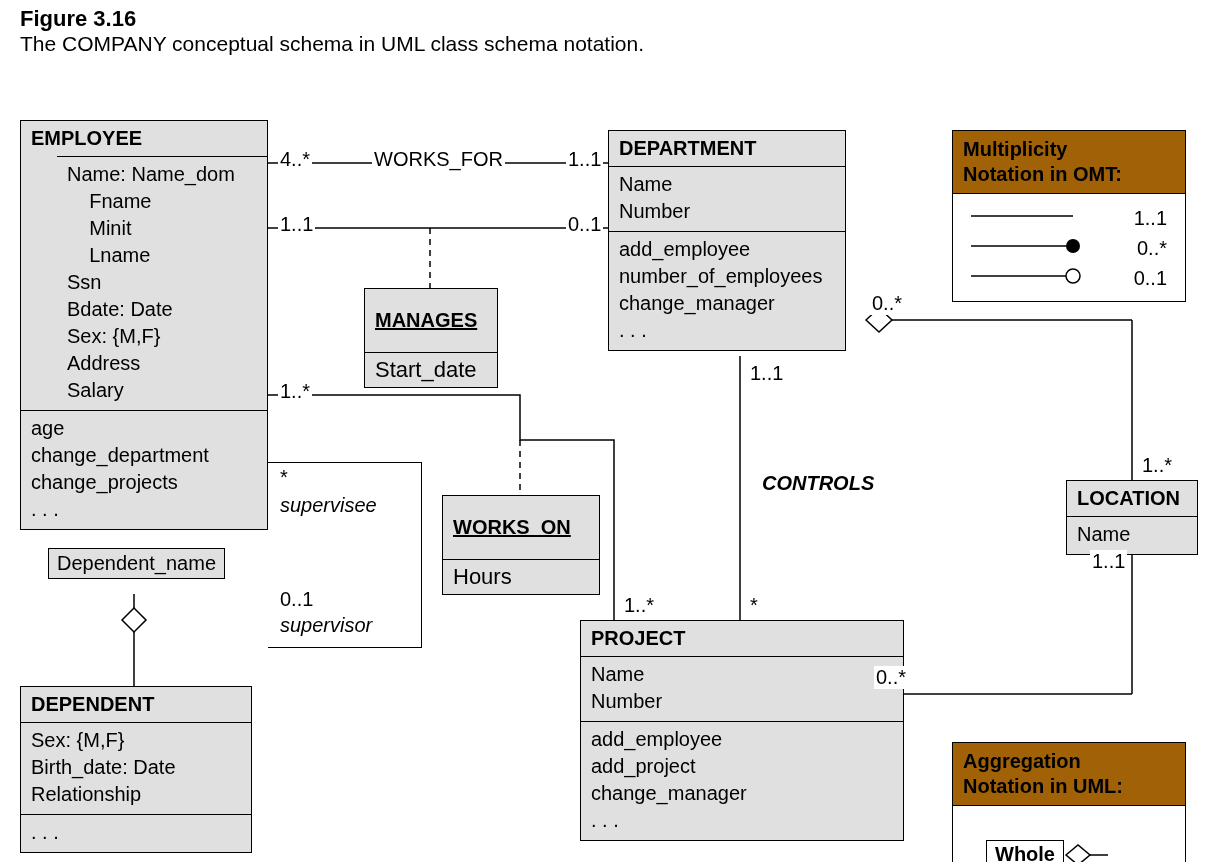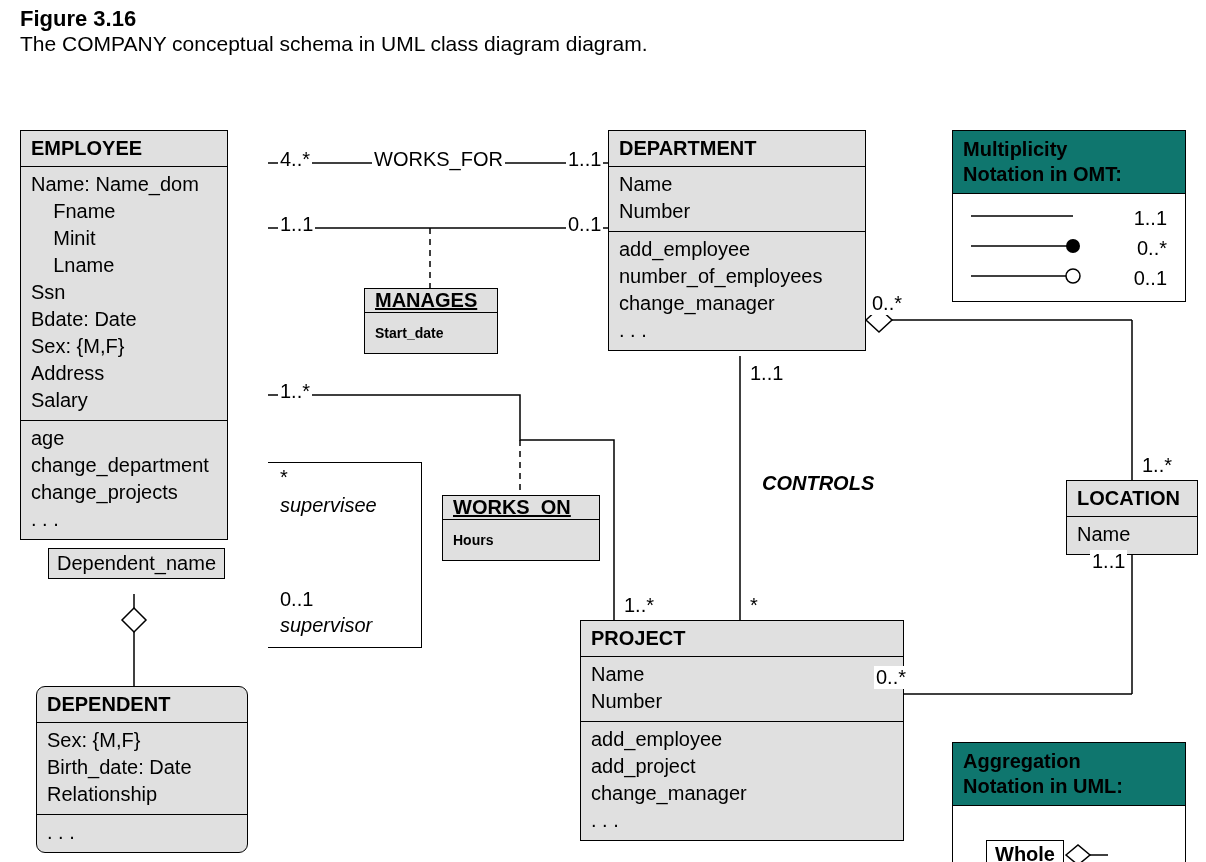--- a/index.html
+++ b/index.html
@@ -4,37 +4,37 @@
 <style>
   html,body{margin:0;padding:0;background:#fff;font-family:Helvetica,Arial,sans-serif;}
   .page{position:relative;width:1206px;height:862px;}
   .figtitle{position:absolute;left:20px;top:6px;font-size:22px;}
   .figtitle b{font-weight:bold;}
   .figcap{position:absolute;left:20px;top:32px;font-size:21px;}
   .box{position:absolute;background:#e0e0e0;border:1.5px solid #000;box-sizing:border-box;}
   .sec{border-top:1.5px solid #000;padding:4px 10px 6px 10px;font-size:20px;line-height:1.35;}
   .hdr{padding:6px 10px;font-size:20px;font-weight:bold;}
   .assocbox{position:absolute;background:#e0e0e0;border:1.5px solid #000;box-sizing:border-box;}
-  .assocname{padding:0 10px;font-size:20px;font-weight:bold;text-decoration:underline;}
-  .assocattr{border-top:1.5px solid #000;padding:12px 10px;font-size:14px;font-weight:bold;}
+  .assocname{padding:20px 10px;font-size:20px;font-weight:bold;text-decoration:underline;}
+  .assocattr{border-top:1.5px solid #000;padding:4px 10px;font-size:22px;}
   .lbl{position:absolute;font-size:20px;background:#fff;padding:0 2px;}
   .ital{font-style:italic;}
   .bold{font-weight:bold;}
   .legend{position:absolute;border:1.5px solid #000;box-sizing:border-box;background:#fff;}
-  .legend .lh{background:#0f766e;border-bottom:1.5px solid #000;padding:6px 10px;font-size:20px;font-weight:bold;line-height:1.25;}
+  .legend .lh{background:#a16207;border-bottom:1.5px solid #000;padding:6px 10px;font-size:20px;font-weight:bold;line-height:1.25;}
   .legend .lb{padding:8px 10px;font-size:20px;}
   .qual{position:absolute;border:1.5px solid #000;background:#e0e0e0;padding:3px 8px;font-size:20px;box-sizing:border-box;}
   svg{position:absolute;left:0;top:0;}
 </style>
 </head>
 <body>
 
 <div class="page">
   <div class="figtitle"><b>Figure 3.16</b></div>
-  <div class="figcap">The COMPANY conceptual schema in UML class diagram diagram.</div>
+  <div class="figcap">The COMPANY conceptual schema in UML class schema notation.</div>
 
   <svg width="1206" height="862">
 
     <line x1="268" y1="163" x2="608" y2="163" stroke="#000" stroke-width="1.5"></line>
 
     <line x1="268" y1="228" x2="608" y2="228" stroke="#000" stroke-width="1.5"></line>
 
     <line x1="430" y1="228" x2="430" y2="288" stroke="#000" stroke-width="1.5" stroke-dasharray="6,5"></line>
 
     <polyline points="268,395 520,395 520,440 614,440 614,620" fill="none" stroke="#000" stroke-width="1.5"></polyline>
@@ -62,48 +62,48 @@
 
     <line x1="881" y1="694" x2="1132" y2="694" stroke="#000" stroke-width="1.5"></line>
     <line x1="1132" y1="694" x2="1132" y2="545" stroke="#000" stroke-width="1.5"></line>
     <polygon points="868,694 881,682 894,694 881,706" fill="#fff" stroke="#000" stroke-width="1.5"></polygon>
 
     <line x1="134" y1="594" x2="134" y2="686" stroke="#000" stroke-width="1.5"></line>
     <polygon points="134,608 122,620 134,632 146,620" fill="#fff" stroke="#000" stroke-width="1.5"></polygon>
 
   </svg>
 
-  <div class="box" style="left:20px;top:130px;width:208px;">
+  <div class="box" style="left:20px;top:120px;width:248px;">
     <div class="hdr">EMPLOYEE</div>
-    <div class="sec" style="white-space:pre;">Name: Name_dom
+    <div class="sec" style="white-space:pre;margin-left:36px;">Name: Name_dom
 &nbsp;&nbsp;&nbsp;&nbsp;Fname
 &nbsp;&nbsp;&nbsp;&nbsp;Minit
 &nbsp;&nbsp;&nbsp;&nbsp;Lname
 Ssn
 Bdate: Date
 Sex: {M,F}
 Address
 Salary</div>
     <div class="sec" style="white-space:pre;">age
 change_department
 change_projects
 . . .</div>
   </div>
 
   <div class="qual" style="left:48px;top:548px;">Dependent_name</div>
 
-  <div class="box" style="left:36px;top:686px;width:212px;border-radius:9px;">
+  <div class="box" style="left:20px;top:686px;width:232px;">
     <div class="hdr">DEPENDENT</div>
     <div class="sec" style="white-space:pre;">Sex: {M,F}
 Birth_date: Date
 Relationship</div>
     <div class="sec">. . .</div>
   </div>
 
-  <div class="box" style="left:608px;top:130px;width:258px;">
+  <div class="box" style="left:608px;top:130px;width:238px;">
     <div class="hdr">DEPARTMENT</div>
     <div class="sec" style="white-space:pre;">Name
 Number</div>
     <div class="sec" style="white-space:pre;">add_employee
 number_of_employees
 change_manager
 . . .</div>
   </div>
 
   <div class="box" style="left:580px;top:620px;width:324px;">

